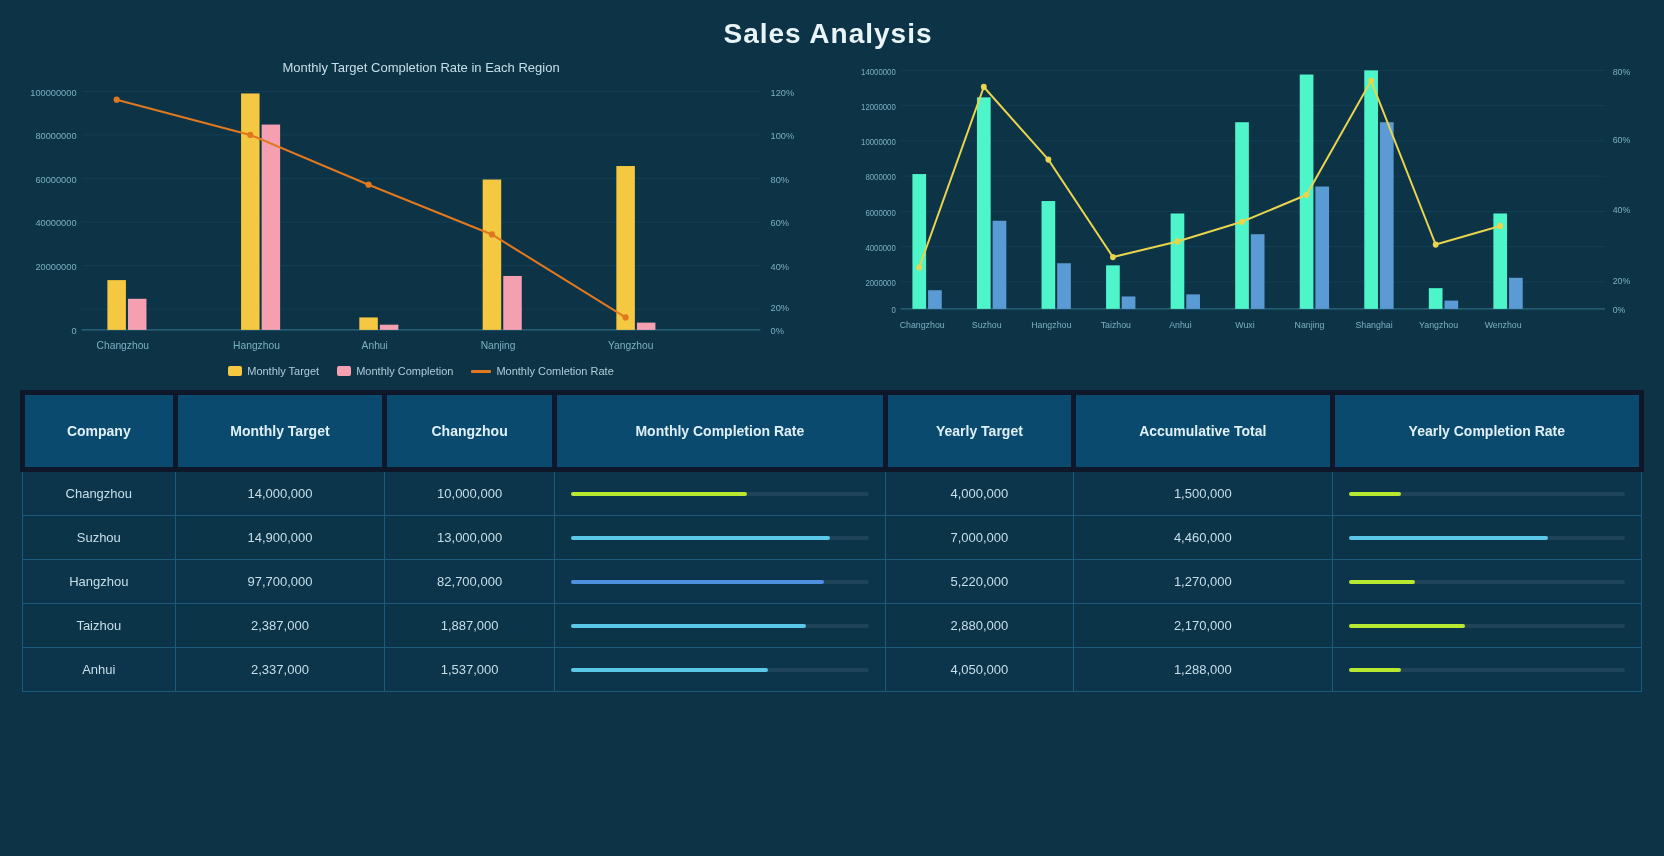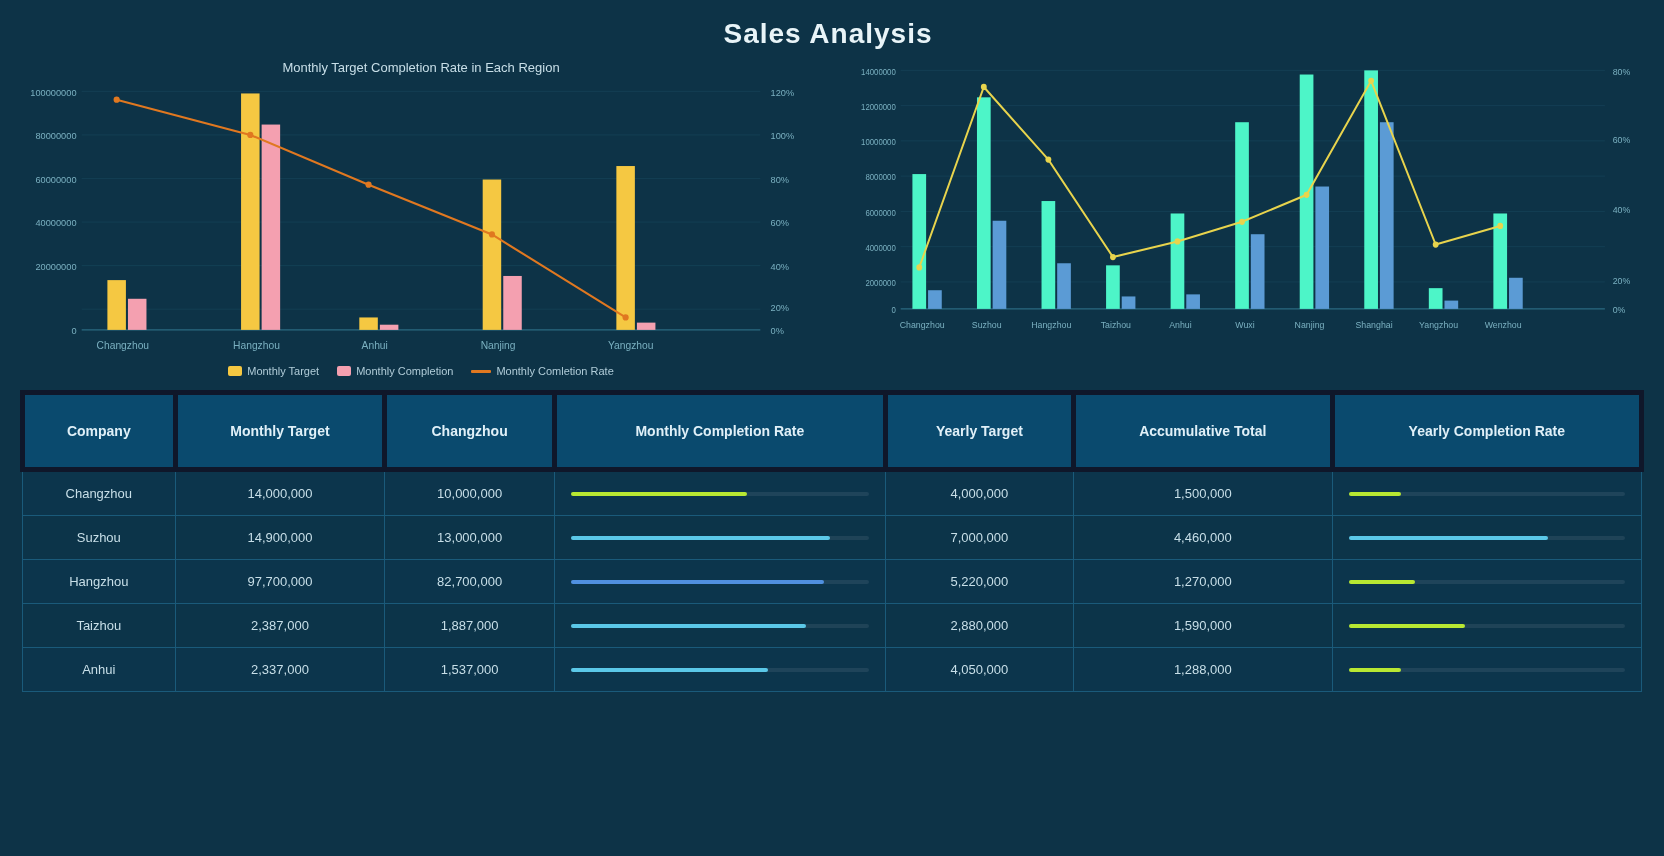--- a/index.html
+++ b/index.html
@@ -342,21 +342,21 @@
         <tr>
           <td>Taizhou</td>
           <td>2,387,000</td>
           <td>1,887,000</td>
           <td class="progress-bar-cell">
             <div style="background:rgba(255,255,255,0.08);width:100%;height:4px;border-radius:2px;">
               <div style="background:#5bc8e8;width:79%;height:4px;border-radius:2px;"></div>
             </div>
           </td>
           <td>2,880,000</td>
-          <td>1,590,000</td>
+          <td>2,170,000</td>
           <td class="progress-bar-cell">
             <div style="background:rgba(255,255,255,0.08);width:100%;height:4px;border-radius:2px;">
               <div style="background:#b8e832;width:42%;height:4px;border-radius:2px;"></div>
             </div>
           </td>
         </tr>
         <tr>
           <td>Anhui</td>
           <td>2,337,000</td>
           <td>1,537,000</td>

